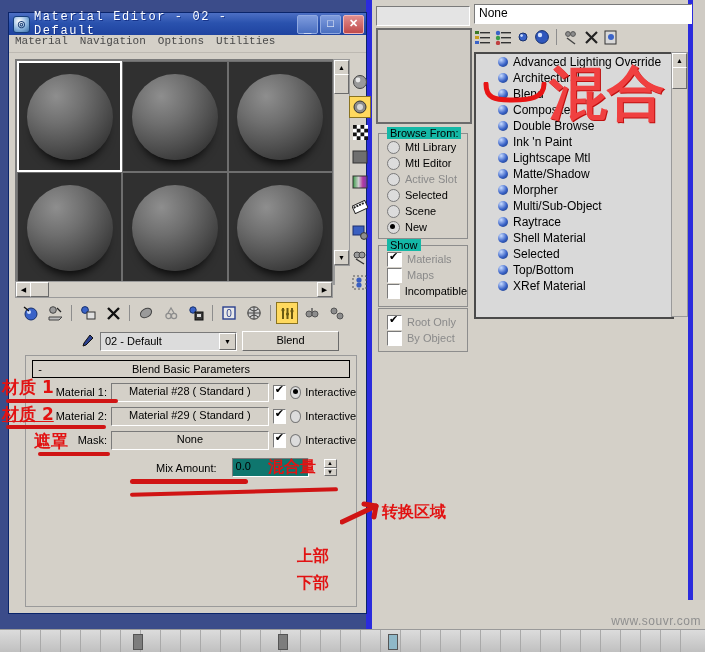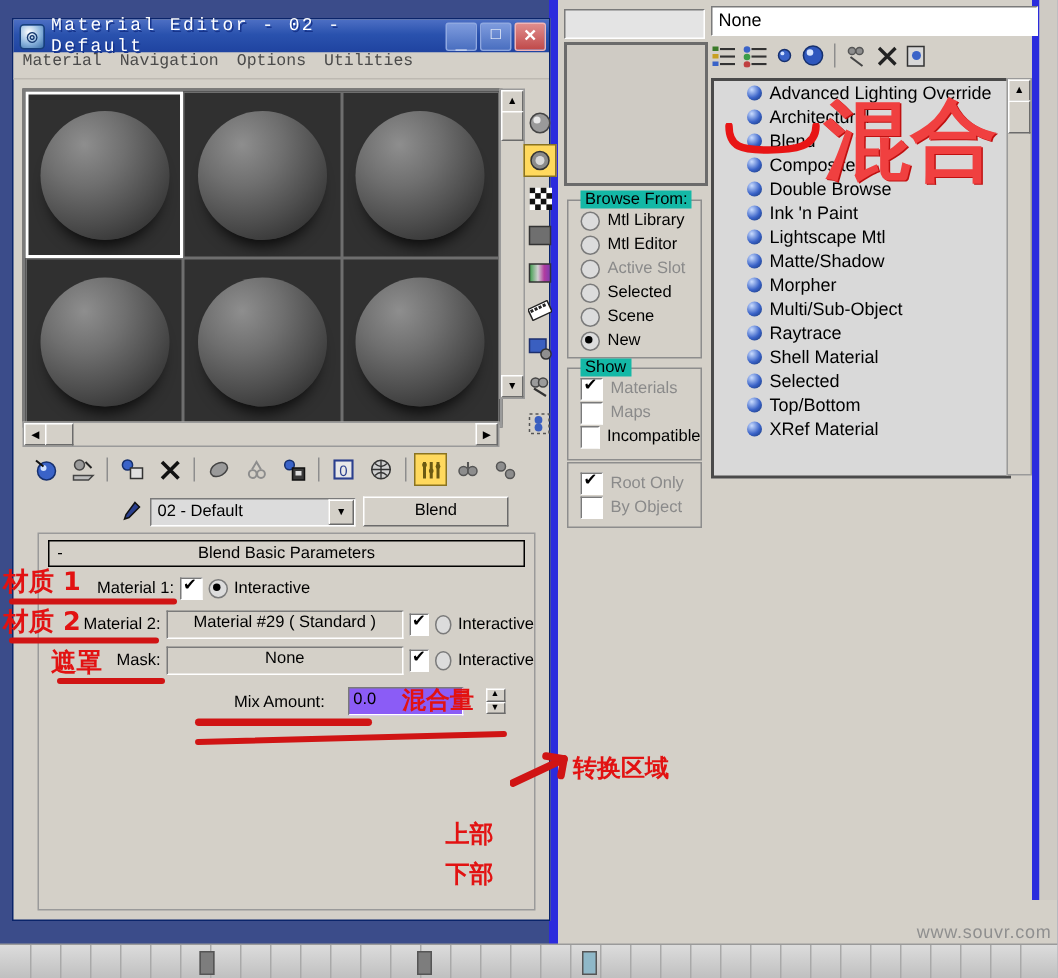--- a/index.html
+++ b/index.html
@@ -97,21 +97,21 @@
        border-right-color:#fff;border-bottom-color:#fff;position:relative;}
   .chk.on::after{content:"✔";position:absolute;left:1px;top:-3px;font-size:11px;color:#000;}
   .rad{width:11px;height:11px;border-radius:50%;background:#dcdcdc;border:1px solid #7a7a7a;position:relative;}
   .rad.on::after{content:"";position:absolute;left:2px;top:2px;width:5px;height:5px;border-radius:50%;background:#000;}
   .rlab{font-size:11px;}
 
   .mixrow{display:flex;align-items:center;gap:15px;margin-top:8px;padding-left:130px;}
   .spin{width:13px;height:17px;display:flex;flex-direction:column;}
   .spin div{flex:1;background:#d4d0c8;border:1px solid #fff;border-right-color:#6b6b6b;
             border-bottom-color:#6b6b6b;display:flex;align-items:center;justify-content:center;font-size:6px;}
-  .numf{width:72px;height:17px;background:#8b5cf6;border:1px solid #7a7a7a;
+  .numf{width:72px;height:17px;background:#0f766e;border:1px solid #7a7a7a;
         border-right-color:#fff;border-bottom-color:#fff;font-size:11px;padding-left:3px;line-height:15px;}
   .dim{color:#8a8a8a;}
 
   
   .preview{position:absolute;left:376px;top:6px;width:92px;height:18px;background:#e4e4e4;border:1px solid #7a7a7a;border-right-color:#fff;border-bottom-color:#fff;}
   .preview2{position:absolute;left:376px;top:28px;width:92px;height:92px;background:#cfcbc4;border:2px solid #6b6b6b;}
   .gbox{position:absolute;border:1px solid #8d8d8d;}
   .gbox .gt{position:absolute;left:8px;top:-7px;background:#14b8a6;padding:0 3px;font-size:11px;}
   .opt{display:flex;align-items:center;gap:5px;height:16px;padding-left:8px;}
 
@@ -386,20 +386,21 @@
     </div>
 
     <div class="rollout">
       <div class="roll-head">
         <div class="mini">-</div>
         <div class="cap">Blend Basic Parameters</div>
       </div>
 
       <div class="prow">
         <div class="plabel">Material 1:</div>
+        <div class="pfield">Material #28  ( Standard )</div>
         <div class="chk on"></div>
         <div class="rad on"></div>
         <div class="rlab">Interactive</div>
       </div>
 
       <div class="prow">
         <div class="plabel">Material 2:</div>
         <div class="pfield">Material #29  ( Standard )</div>
         <div class="chk on"></div>
         <div class="rad"></div>
@@ -616,21 +617,21 @@
   </div>
 
   <div class="mb-sb">
     <div class="arrbtn" style="left:0;top:0;width:13px;height:13px;">▲</div>
     <div class="thumb" style="left:0;top:14px;width:13px;height:20px;"></div>
   </div>
 
   <div class="ann" style="left:2px;top:376px;font-size:17px;">材质 1</div>
   <div class="uline" style="left:6px;top:399px;width:112px;height:4px;"></div>
 
-  <div class="ann" style="left:2px;top:403px;font-size:17px;">材质 2</div>
+  <div class="ann" style="left:2px;top:403px;font-size:17px;text-decoration:underline;">材质 2</div>
   <div class="uline" style="left:6px;top:425px;width:100px;height:4px;"></div>
 
   <div class="ann" style="left:34px;top:430px;font-size:17px;">遮罩</div>
   <div class="uline" style="left:38px;top:452px;width:72px;height:4px;"></div>
 
   <div class="ann" style="left:268px;top:457px;font-size:16px;">混合量</div>
   <div class="uline" style="left:130px;top:479px;width:118px;height:5px;"></div>
 
   <div class="uline" style="left:130px;top:490px;width:208px;height:4px;transform:rotate(-1.5deg);"></div>
 

